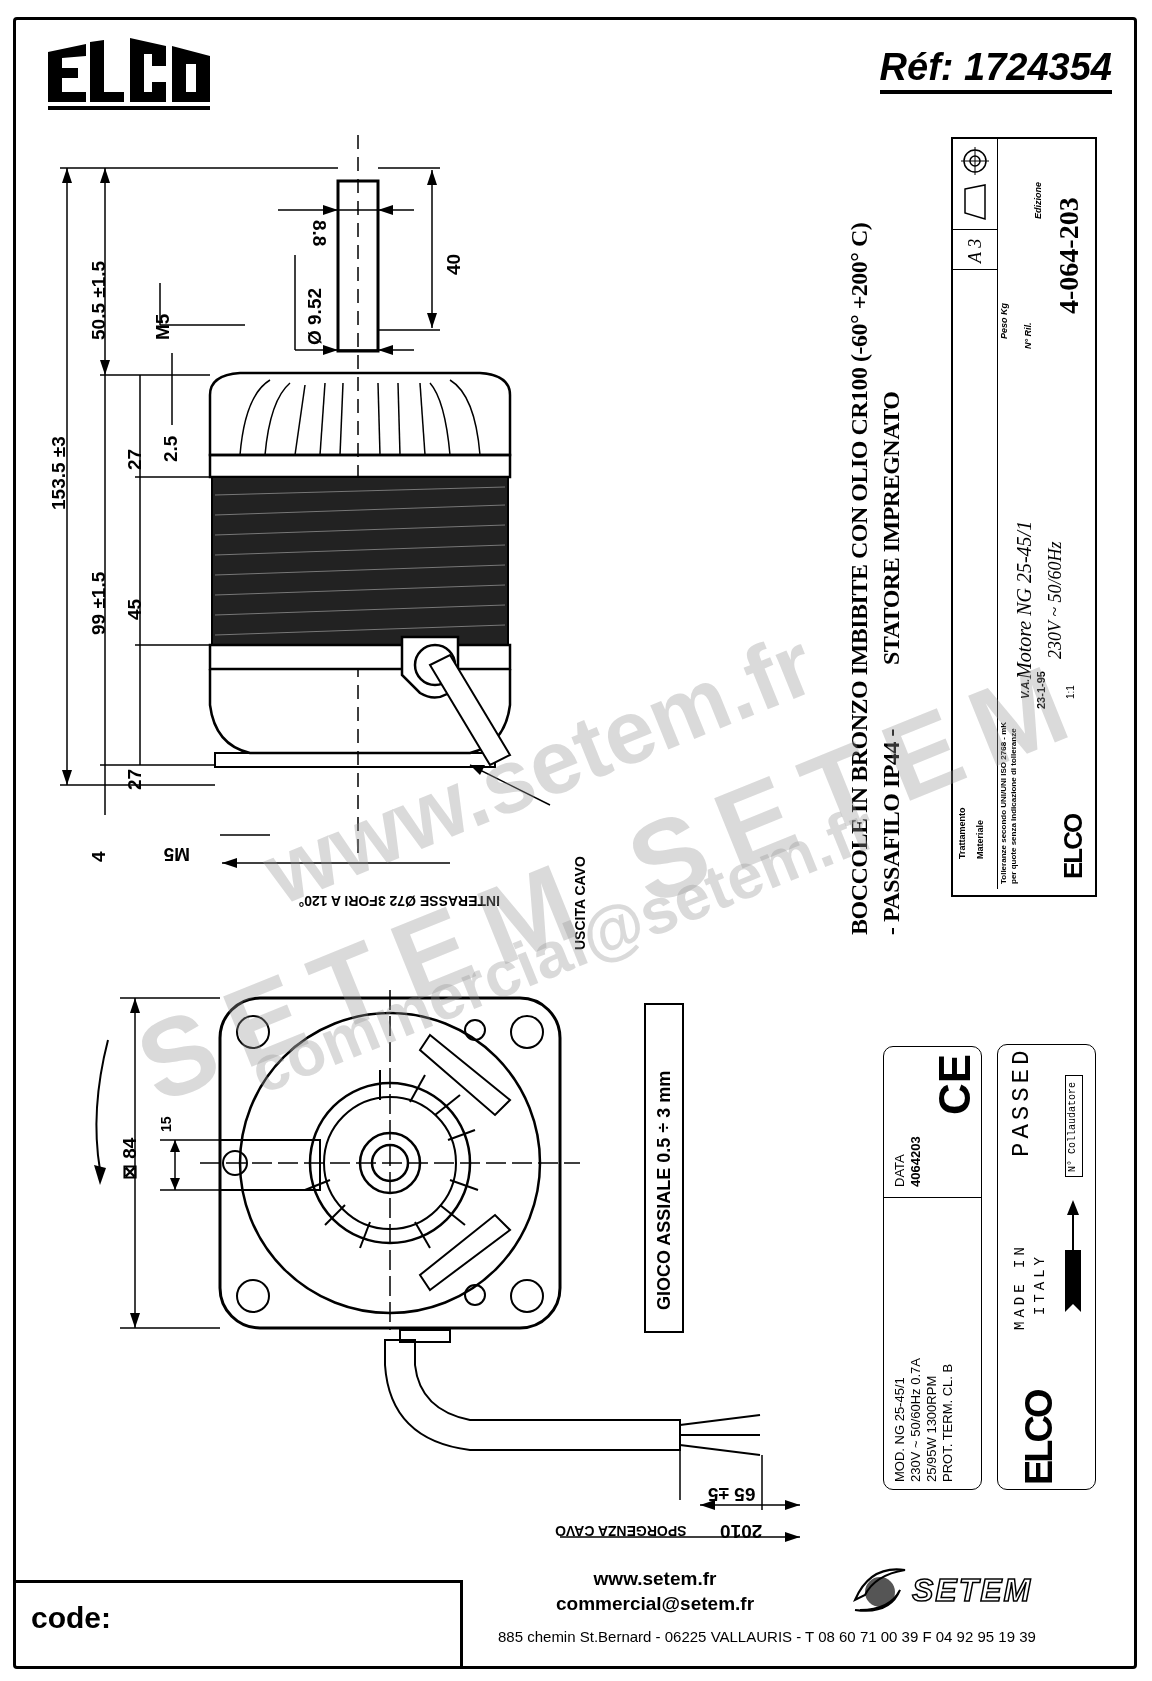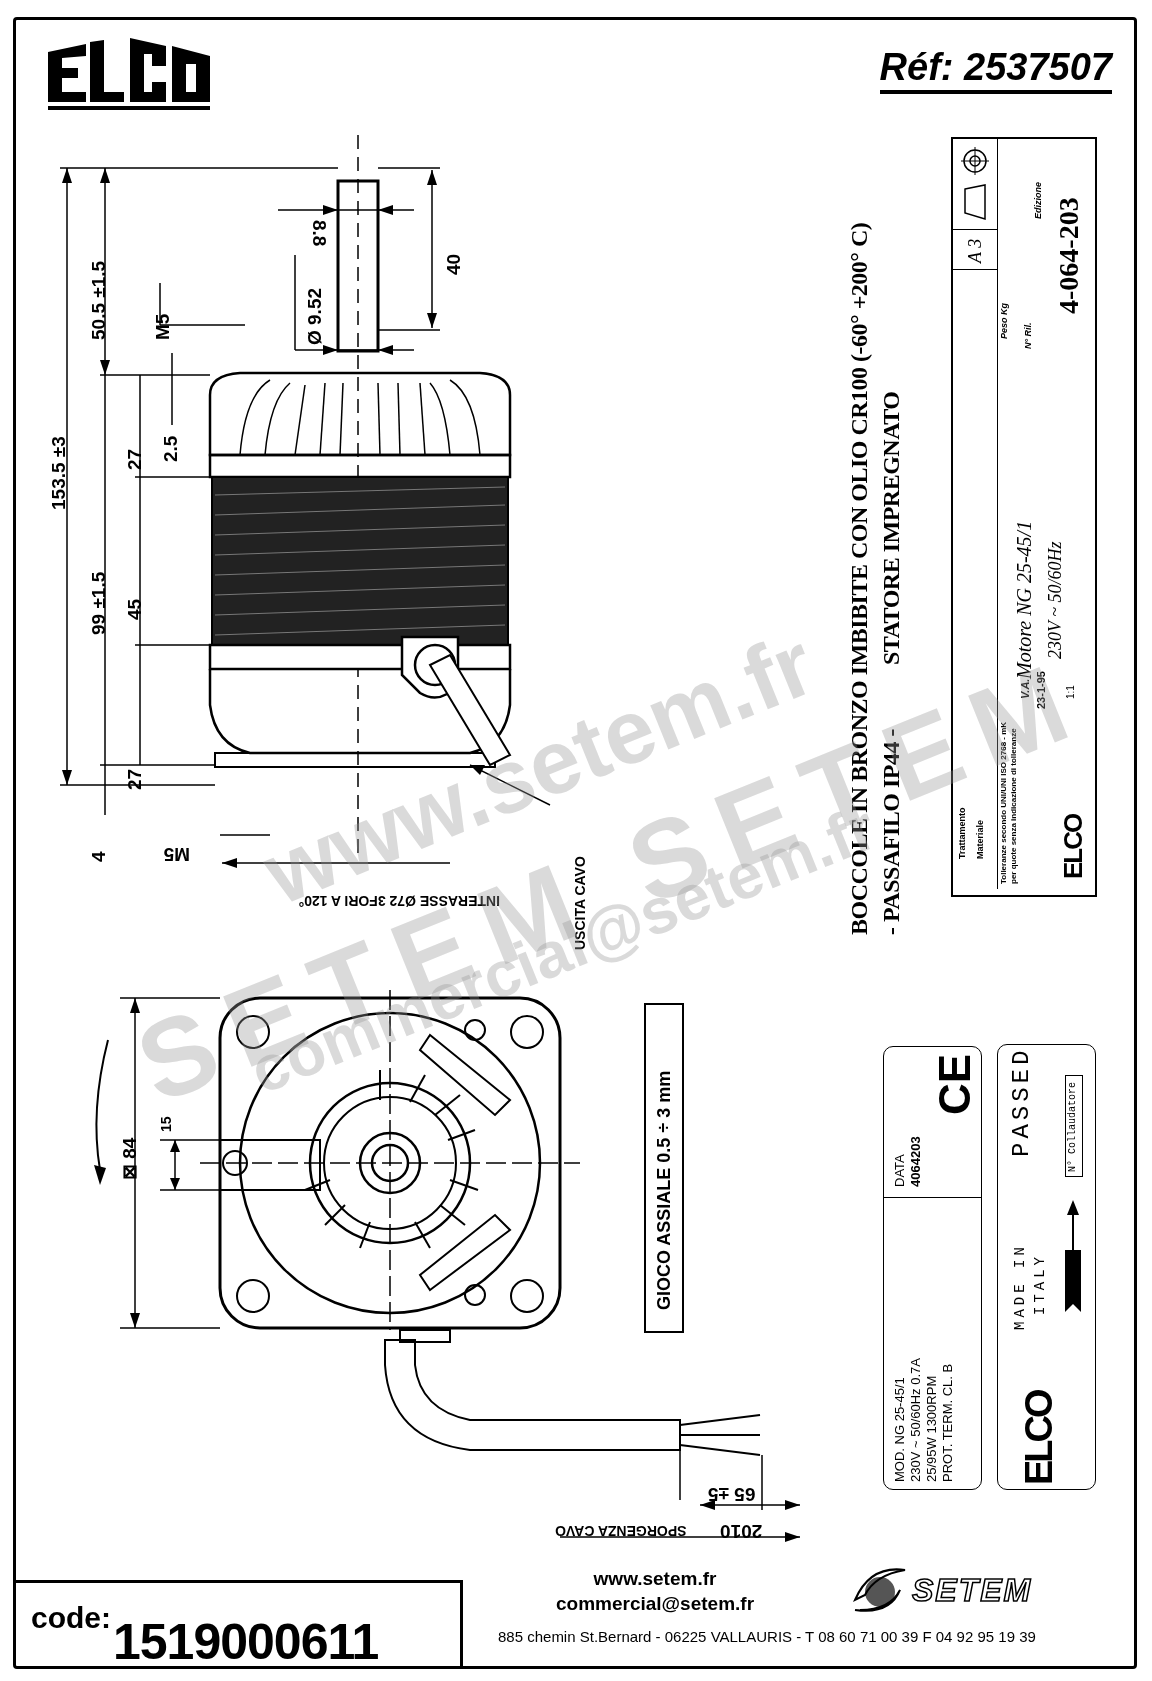--- a/index.html
+++ b/index.html
@@ -27,21 +27,21 @@
 
 <svg class="logo-elco" viewBox="0 0 184 72">
   <polygon points="0,14 38,6 38,18 14,20 14,30 30,30 30,40 14,40 14,54 38,54 38,64 0,64" fill="#000"></polygon>
   <polygon points="42,4 56,2 56,54 76,54 76,64 42,64" fill="#000"></polygon>
   <polygon points="82,0 118,8 118,28 104,28 104,16 96,16 96,54 104,54 104,44 118,44 118,64 82,64" fill="#000"></polygon>
   <polygon points="124,8 162,18 162,64 124,64" fill="#000"></polygon>
   <rect x="138" y="26" width="10" height="28" fill="#fff"></rect>
   <rect x="0" y="68" width="162" height="4" fill="#000"></rect>
 </svg>
 
-<div class="ref">Réf: 2537507</div>
+<div class="ref">Réf: 1724354</div>
 
 <svg class="abs" style="left:40px;top:125px;" width="520" height="780" viewBox="0 0 520 780">
 
   <line x1="318" y1="10" x2="318" y2="730" stroke="#000" stroke-width="1.5" stroke-dasharray="14,8"></line>
 
   <rect x="298" y="56" width="40" height="170" fill="none" stroke="#000" stroke-width="3"></rect>
 
   <path d="M170,270 Q170,250 200,248 L440,248 Q470,250 470,270 L470,330 L170,330 Z" fill="none" stroke="#000" stroke-width="2.5"></path>
   <g stroke="#000" stroke-width="1.5" fill="none">
     <path d="M200,330 Q205,270 230,255"></path>
@@ -276,21 +276,20 @@
   </svg>
   <div class="vtext" style="left:20px;top:440px;font-weight:900;font-size:38px;letter-spacing:-3px;">ELCO</div>
 </div>
 
 <div class="watermark" style="left:250px;top:830px;font-size:90px;transform:rotate(-22deg);transform-origin:left top;">www.setem.fr</div>
 <div class="watermark" style="left:120px;top:1010px;font-size:110px;letter-spacing:20px;transform:rotate(-22deg);transform-origin:left top;">SETEM   SETEM</div>
 <div class="watermark" style="left:240px;top:1040px;font-size:64px;transform:rotate(-22deg);transform-origin:left top;">commercial@setem.fr</div>
 
 <div class="code-box">
   <div class="abs" style="left:18px;top:8px;font-size:30px;font-weight:bold;margin-top:10px;">code:</div>
-  <div class="abs" style="left:100px;top:30px;font-size:50px;font-weight:bold;letter-spacing:-1px;">1519000611</div>
 </div>
 
 <div class="footer-link" style="left:505px;top:1568px;">www.setem.fr</div>
 <div class="footer-link" style="left:505px;top:1593px;">commercial@setem.fr</div>
 <div class="abs" style="left:498px;top:1628px;font-size:15px;white-space:nowrap;">885 chemin St.Bernard  -  06225 VALLAURIS  -  T 08 60 71 00 39   F 04 92 95 19 39</div>
 
 <svg class="abs" style="left:850px;top:1565px;" width="60" height="50">
   <circle cx="30" cy="27" r="15" fill="#555"></circle>
   <path d="M5,35 Q20,0 55,5 Q25,10 15,30 Z" fill="none" stroke="#000" stroke-width="2"></path>
   <path d="M5,45 Q40,50 50,25 Q40,45 10,45" fill="none" stroke="#000" stroke-width="2"></path>

